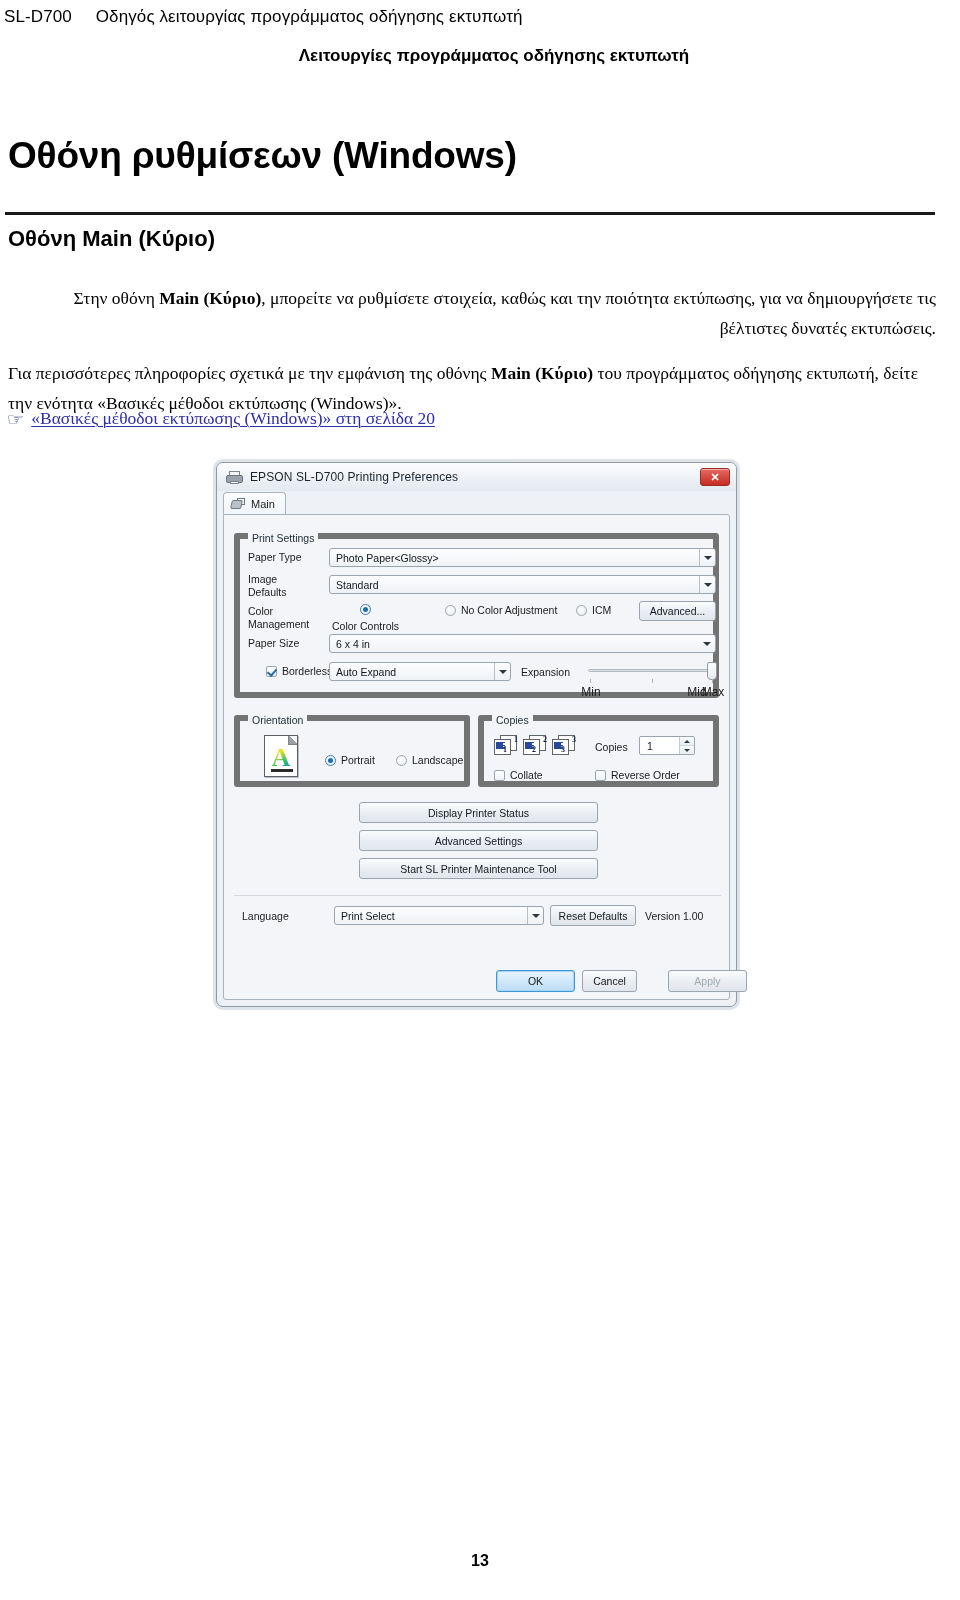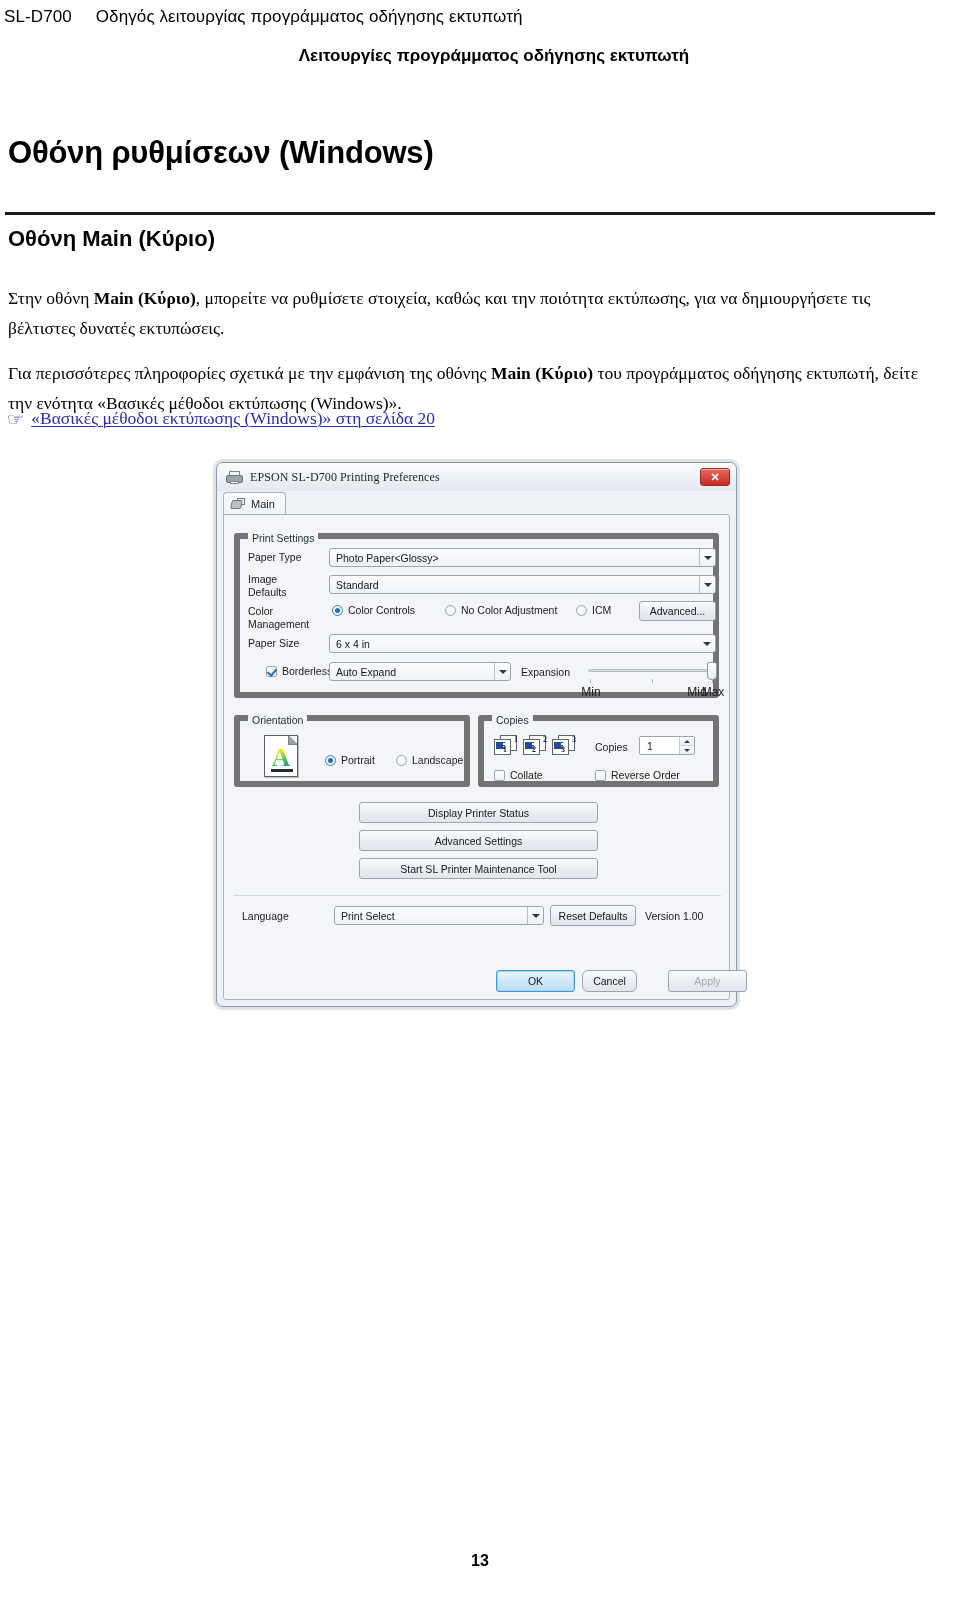--- a/index.html
+++ b/index.html
@@ -25,38 +25,38 @@
   }
   .doc-subtitle {
     position: absolute; left: 0; top: 46px; width: 960px;
     text-align: center; font-size: 17px; font-weight: bold; color: #000;
     padding-left: 28px;
   }
 
   
   .h1 {
     position: absolute; left: 8px; top: 135px;
-    font-size: 31px; font-weight: bold; color: #000; letter-spacing: -.2px;
+    font-size: 37px; font-weight: bold; color: #000; letter-spacing: -.2px;
   }
   .rule {
     position: absolute; left: 5px; top: 212px; width: 930px; height: 3px;
     background: #1a1a1a;
   }
   .h2 {
     position: absolute; left: 8px; top: 226px;
     font-size: 22px; font-weight: bold; color: #000;
   }
 
   
   .body-text {
     position: absolute; left: 8px; width: 928px;
     font-family: "Liberation Serif", serif;
     font-size: 17.5px; line-height: 30px; color: #000;
   }
-  .p1 { top: 283px; }
+  .p1 { top: 283px; text-align: right; }
   .p2 { top: 358px; }
   .body-text b { font-weight: bold; }
 
   .xref {
     position: absolute; left: 8px; top: 408px;
     display: flex; align-items: center; gap: 8px;
   }
   .xref-icon {
     font-family: "DejaVu Sans", sans-serif;
     font-size: 17px; color: #2b2b8f; transform: scaleX(1.15);
@@ -77,21 +77,20 @@
     box-shadow: 0 0 0 3px rgba(160,175,190,.35);
     font-family: "Liberation Sans", sans-serif;
     font-size: 10.5px; color: #1b1b1b;
     padding: 0;
   }
   .titlebar {
     height: 28px; display: flex; align-items: center;
     padding: 0 6px 0 9px;
     border-radius: 6px 6px 0 0;
     background: linear-gradient(#fdfdfe, #eef1f6 55%, #e4e9f0);
-    font-family: Liberation Serif, serif;
   }
   .printer-icon { width: 17px; height: 13px; position: relative; margin-right: 7px; }
   .printer-icon .pbody {
     position: absolute; left: 0; bottom: 1px; width: 17px; height: 8px;
     background: #9aa3ad; border: 1px solid #6c757e; border-radius: 2px;
   }
   .printer-icon .ptop {
     position: absolute; left: 3px; top: 0; width: 11px; height: 5px;
     background: #f2f4f6; border: 1px solid #7c858e;
   }
@@ -385,21 +384,21 @@
           <div class="combo framed" style="left:89px; top:36px; width:387px;">
             <span>Standard</span>
             <span class="arrow">
                 <i></i>
               </span>
           </div>
 
           <span class="lbl" style="left:8px; top:66px;">Color</span>
           <span class="lbl" style="left:8px; top:79px;">Management</span>
 
-          <div class="radio on" style="left:92px; top:65px;">
+          <div class="radio on" style="left:92px; top:65px;flex-direction:column;">
             <span class="dot"></span>
             <span>Color Controls</span>
           </div>
           <div class="radio" style="left:205px; top:65px;">
             <span class="dot"></span>
             <span>No Color Adjustment</span>
           </div>
           <div class="radio" style="left:336px; top:65px;">
             <span class="dot"></span>
             <span>ICM</span>
@@ -518,21 +517,21 @@
           <span class="arrow">
               <i></i>
             </span>
         </div>
         <div class="btn" style="left:326px; top:390px; width:86px; height:21px;">Reset Defaults</div>
         <span class="lbl" style="left:421px; top:395px;">Version 1.00</span>
       </div>
 
       <div class="footer-bar">
         <div class="btn default" style="left:273px; top:8px; width:79px; height:22px;">OK</div>
-        <div class="btn" style="left:359px; top:8px; width:55px; height:22px;border-radius:6px;">Cancel</div>
+        <div class="btn" style="left:359px; top:8px; width:55px; height:22px;">Cancel</div>
         <div class="btn disabled" style="left:445px; top:8px; width:79px; height:22px;">Apply</div>
       </div>
 
     </div>
   </div>
 
   <div class="page-num">13</div>
 
 </div>
 

